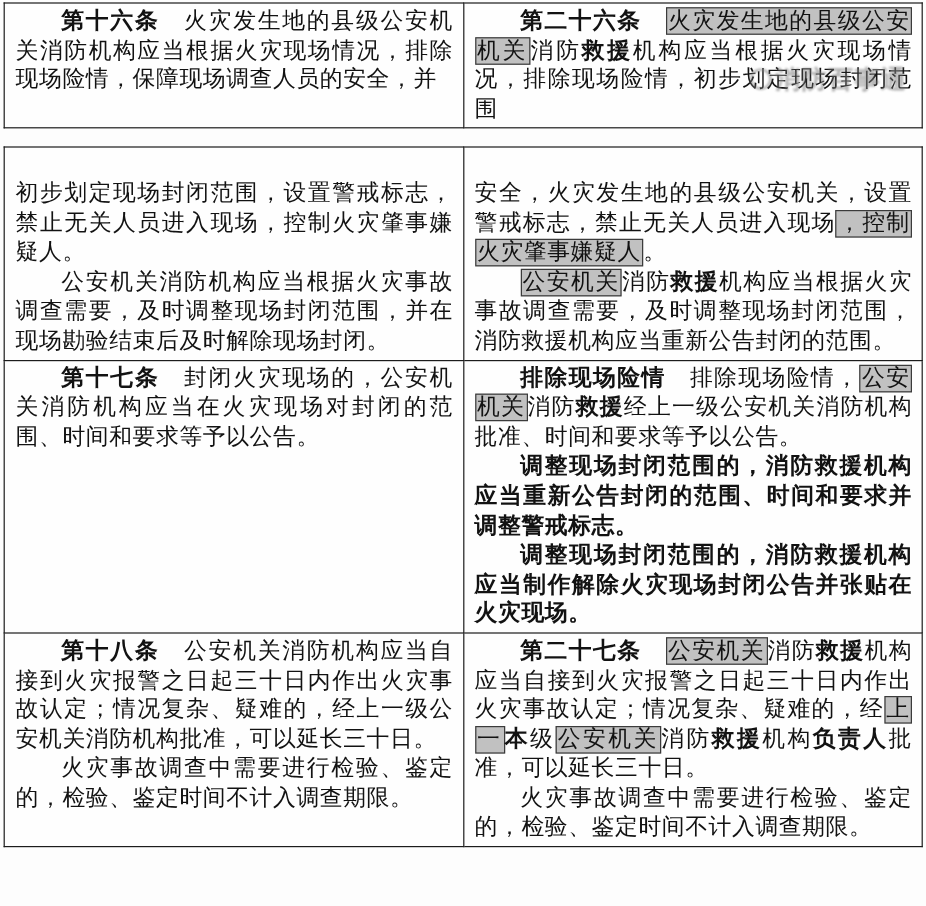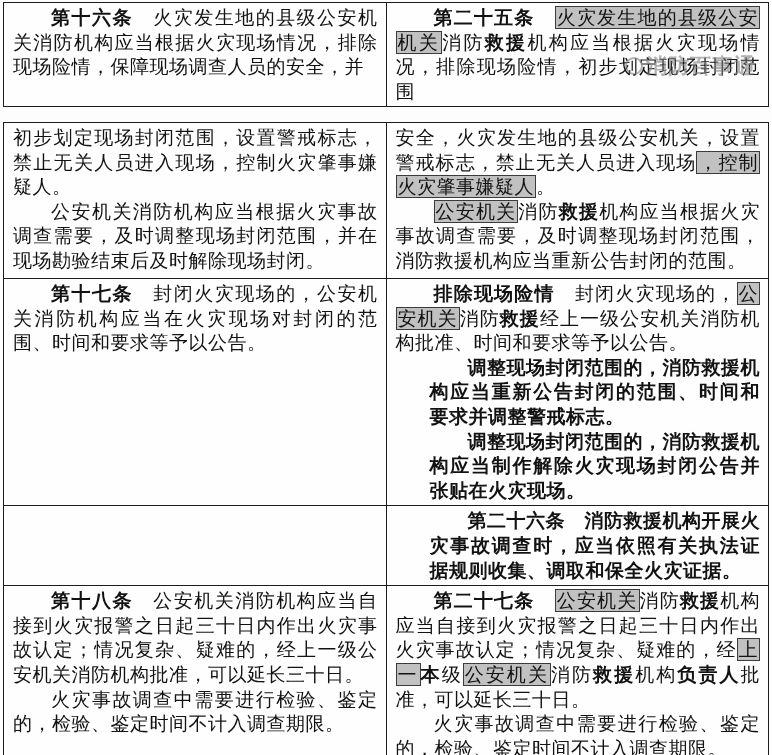--- a/index.html
+++ b/index.html
@@ -13,23 +13,23 @@
     position:absolute;left:3px;background:#fefefe;
   }
   #top-table{top:2px;}
   #main-table{top:122px;}
   td.cell{
     width:50%;border:1px solid #1c1c1c;vertical-align:top;
     padding:3px 8px 2px 9px;font-size:19px;line-height:24.6px;
     text-align:justify;letter-spacing:0.5px;
   }
   p.para{margin:0;text-indent:2em;}
-  p.para.noindent{text-indent:0;}
+  p.para.noindent{text-indent:0;margin-top:24px;}
   .b{font-weight:bold;}
-  p.allbold{font-weight:bold;margin-left:34px;}
+  p.allbold{font-weight:bold;}
   .hl{
     background:#c1c1c1;border:1px solid #3b3b3b;padding:0 1px;
     box-decoration-break:clone;-webkit-box-decoration-break:clone;
   }
   
   #top-table tr td{height:70px;}
   #main-table tr:nth-child(1) td{height:150px;}
   #main-table tr:nth-child(2) td{height:217px;}
   #main-table tr:nth-child(3) td{height:69px;}
   #main-table tr:nth-child(4) td{height:168px;}
@@ -48,21 +48,21 @@
 </head>
 <body>
 
 <table class="cmp" id="top-table">
   <tbody>
       <tr>
         <td class="cell">
           <p class="para"><span class="b">第十六条</span><span>　火灾发生地的县级公安机关消防机构应当根据火灾现场情况，排除现场险情，保障现场调查人员的安全，并</span></p>
         </td>
         <td class="cell">
-          <p class="para"><span class="b">第二十五条</span><span>　</span><span class="hl">火灾发生地的县级公安机关</span><span>消防</span><span class="b">救援</span><span>机构应当根据火灾现场情况，排除现场险情，初步划定现场封闭范围</span></p>
+          <p class="para"><span class="b">第二十六条</span><span>　</span><span class="hl">火灾发生地的县级公安机关</span><span>消防</span><span class="b">救援</span><span>机构应当根据火灾现场情况，排除现场险情，初步划定现场封闭范围</span></p>
         </td>
       </tr>
     </tbody>
 </table>
 
 <table class="cmp" id="main-table">
   <tbody>
       <tr>
         <td class="cell">
           <p class="para noindent"><span>初步划定现场封闭范围，设置警戒标志，禁止无关人员进入现场，控制火灾肇事嫌疑人。</span></p>
@@ -71,29 +71,23 @@
         <td class="cell">
           <p class="para noindent"><span>安全，火灾发生地的县级公安机关，设置警戒标志，禁止无关人员进入现场</span><span class="hl">，控制火灾肇事嫌疑人</span><span>。</span></p>
           <p class="para"><span class="hl">公安机关</span><span>消防</span><span class="b">救援</span><span>机构应当根据火灾事故调查需要，及时调整现场封闭范围，消防救援机构应当重新公告封闭的范围。</span></p>
         </td>
       </tr>
       <tr>
         <td class="cell">
           <p class="para"><span class="b">第十七条</span><span>　封闭火灾现场的，公安机关消防机构应当在火灾现场对封闭的范围、时间和要求等予以公告。</span></p>
         </td>
         <td class="cell">
-          <p class="para"><span class="b">排除现场险情</span><span>　封闭火灾现场的，</span><span class="hl">公安机关</span><span>消防</span><span class="b">救援</span><span>经上一级公安机关消防机构批准、时间和要求等予以公告。</span></p>
+          <p class="para"><span class="b">排除现场险情</span><span>　排除现场险情，</span><span class="hl">公安机关</span><span>消防</span><span class="b">救援</span><span>经上一级公安机关消防机构批准、时间和要求等予以公告。</span></p>
           <p class="para allbold"><span>调整现场封闭范围的，消防救援机构应当重新公告封闭的范围、时间和要求并调整警戒标志。</span></p>
           <p class="para allbold"><span>调整现场封闭范围的，消防救援机构应当制作解除火灾现场封闭公告并张贴在火灾现场。</span></p>
-        </td>
-      </tr>
-      <tr>
-        <td class="cell"></td>
-        <td class="cell">
-          <p class="para allbold"><span class="b">第二十六条</span><span>　消防救援机构开展火灾事故调查时，应当依照有关执法证据规则收集、调取和保全火灾证据。</span></p>
         </td>
       </tr>
       <tr>
         <td class="cell">
           <p class="para"><span class="b">第十八条</span><span>　公安机关消防机构应当自接到火灾报警之日起三十日内作出火灾事故认定；情况复杂、疑难的，经上一级公安机关消防机构批准，可以延长三十日。</span></p>
           <p class="para"><span>火灾事故调查中需要进行检验、鉴定的，检验、鉴定时间不计入调查期限。</span></p>
         </td>
         <td class="cell">
           <p class="para"><span class="b">第二十七条</span><span>　</span><span class="hl">公安机关</span><span>消防</span><span class="b">救援</span><span>机构应当自接到火灾报警之日起三十日内作出火灾事故认定；情况复杂、疑难的，经</span><span class="hl">上一</span><span class="b">本</span><span>级</span><span class="hl">公安机关</span><span>消防</span><span class="b">救援</span><span>机构</span><span class="b">负责人</span><span>批准，可以延长三十日。</span></p>
           <p class="para"><span>火灾事故调查中需要进行检验、鉴定的，检验、鉴定时间不计入调查期限。</span></p>

